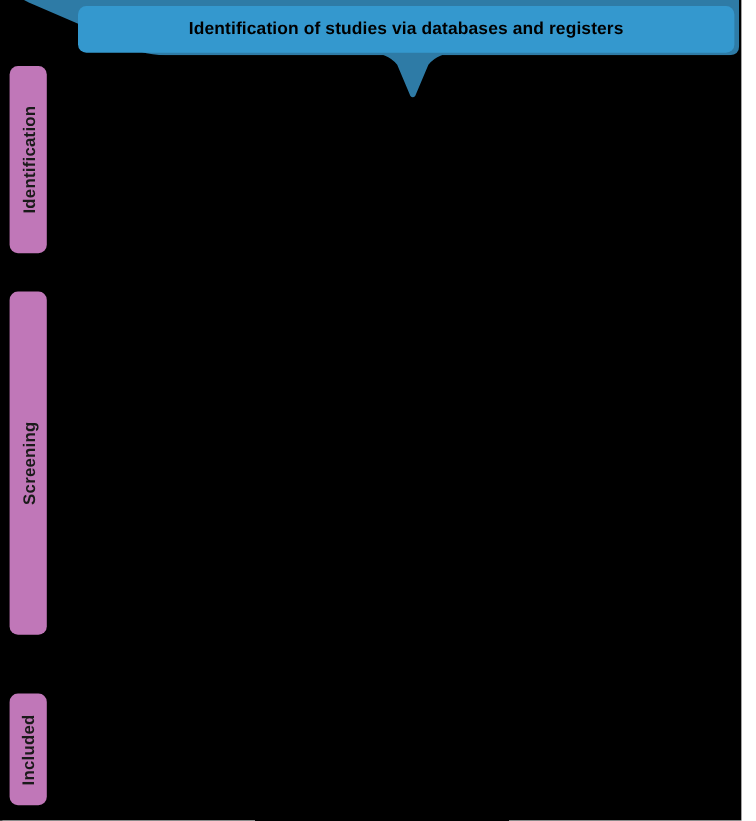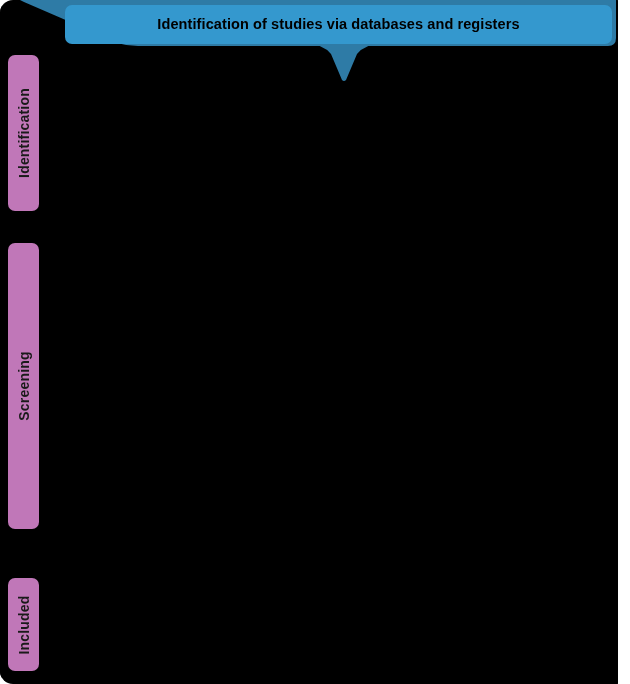--- a/index.html
+++ b/index.html
@@ -11,21 +11,20 @@
   body {
     font-family: "Liberation Sans", sans-serif;
   }
 
   #diagram-root {
     position: relative;
     width: 630px;
     height: 684px;
     overflow: hidden;
     background: #ffffff;
-    border-radius: 13px;
   }
 
   
   .canvas-black {
     position: absolute;
     left: 0px;
     top: 0px;
     width: 618px;
     height: 684px;
     background: #000000;

